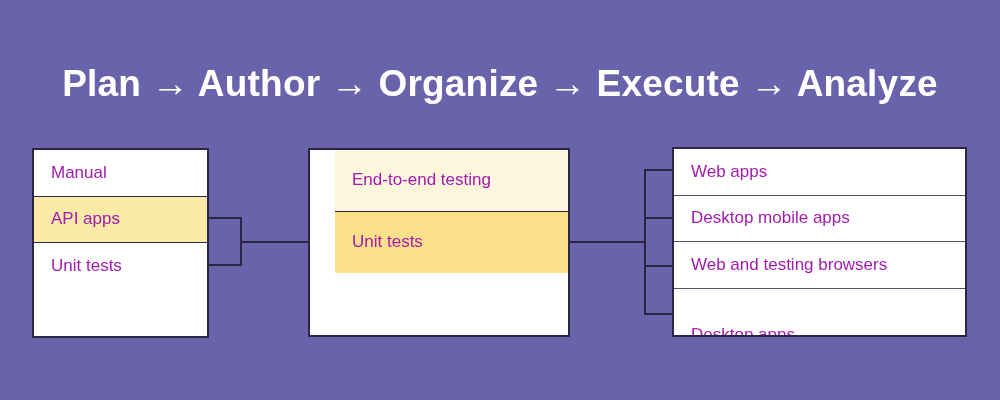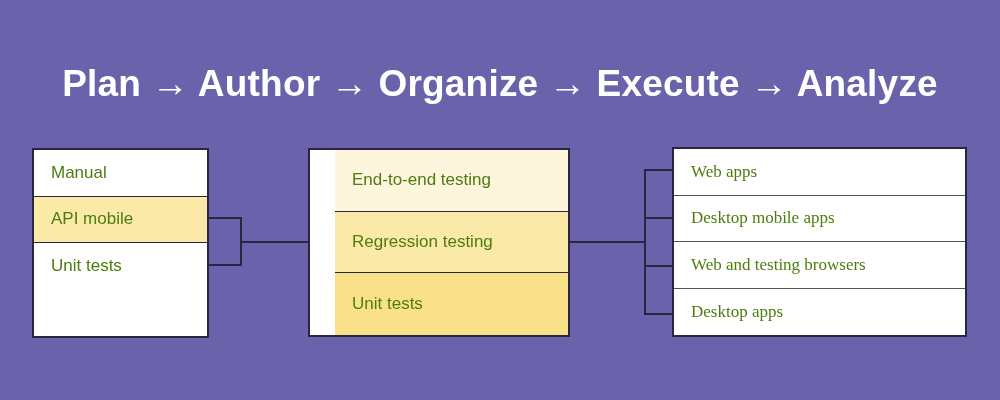--- a/index.html
+++ b/index.html
@@ -40,39 +40,39 @@
     box-sizing: border-box;
     border: 2px solid #2A2540;
     background: #FFFFFF;
     overflow: hidden;
   }
   .row {
     box-sizing: border-box;
     display: flex;
     align-items: center;
     font-size: 17px;
-    color: #4d7c0f;
+    color: #a21caf;
     padding-left: 17px;
     white-space: nowrap;
   }
 
   
   #col-left  { left: 32px;  top: 148px; width: 177px; height: 190px; }
   #col-left  .row { height: 46.5px; border-bottom: 1.5px solid #2A2540; }
   #col-left  .row:last-child { border-bottom: none; }
 
   
   #col-mid   { left: 308px; top: 148px; width: 262px; height: 189px; }
   #col-mid   .row { height: 61.5px; border-bottom: 1.5px solid #2A2540; margin-left: 25px; }
   #col-mid   .row:last-child { border-bottom: none; }
 
   
   #col-right { left: 672px; top: 147px; width: 295px; height: 190px; }
-  #col-right .row { height: 46.5px; border-bottom: 1.5px solid #555064; font-family: Liberation Serif, serif; }
-  #col-right .row:last-child { border-bottom: none; }
+  #col-right .row { height: 46.5px; border-bottom: 1.5px solid #555064; }
+  #col-right .row:last-child { border-bottom: none; margin-top: 23px; }
 
   
   .ln {
     position: absolute;
     background: #2A2540;
   }
   .ln-h { height: 2px; }
   .ln-v { width: 2px; }
 </style>
 </head>
@@ -80,38 +80,35 @@
 
 <div id="diagram">
 
   <div class="title">Plan → Author → Organize → Execute → Analyze</div>
 
   <div class="col" id="col-left">
     <div class="row" style="background: rgb(255, 255, 255);">
       <span>Manual</span>
     </div>
     <div class="row" style="background: rgb(251, 233, 168);">
-      <span>API mobile</span>
+      <span>API apps</span>
     </div>
     <div class="row" style="background: rgb(255, 255, 255);">
       <span>Unit tests</span>
     </div>
   </div>
 
   <div class="ln ln-h" style="left:209px; top:217px; width:33px;"></div>
   <div class="ln ln-h" style="left:209px; top:264px; width:33px;"></div>
   <div class="ln ln-v" style="left:240px; top:217px; height:49px;"></div>
   <div class="ln ln-h" style="left:240px; top:241px; width:70px;"></div>
 
   <div class="col" id="col-mid">
     <div class="row" style="background: rgb(253, 245, 220);">
       <span>End-to-end testing</span>
-    </div>
-    <div class="row" style="background: rgb(251, 233, 168);">
-      <span>Regression testing</span>
     </div>
     <div class="row" style="background: rgb(251, 224, 138);">
       <span>Unit tests</span>
     </div>
   </div>
 
   <div class="ln ln-h" style="left:569px; top:241px; width:77px;"></div>
   <div class="ln ln-v" style="left:644px; top:169px; height:146px;"></div>
   <div class="ln ln-h" style="left:644px; top:169px; width:30px;"></div>
   <div class="ln ln-h" style="left:644px; top:217px; width:30px;"></div>

